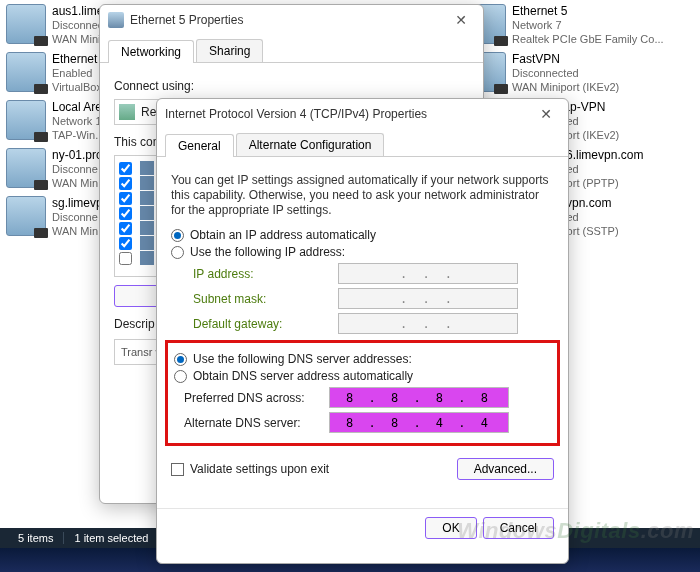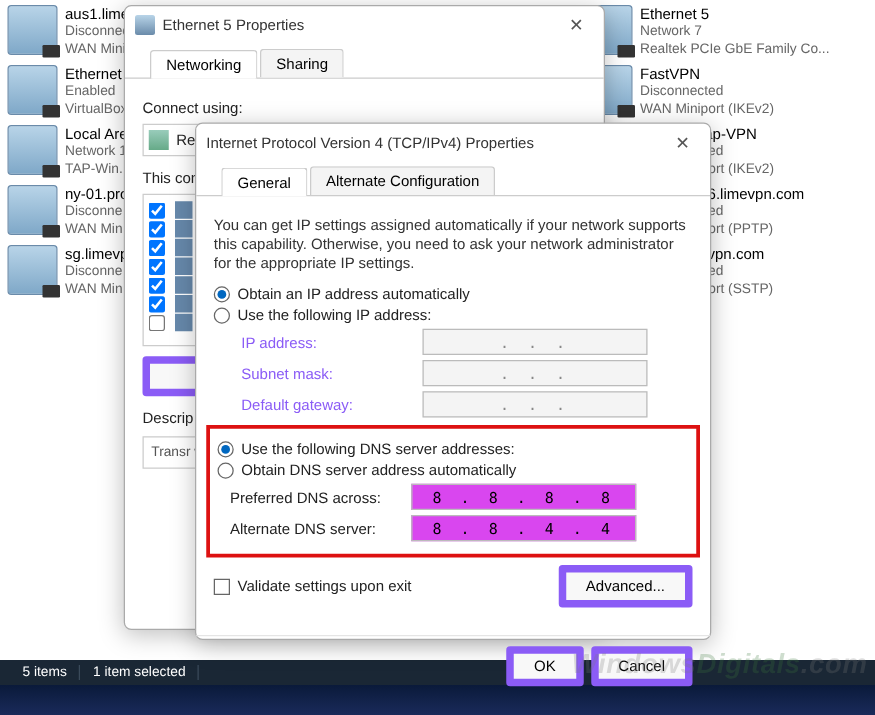--- a/index.html
+++ b/index.html
@@ -20,53 +20,53 @@
   .statusbar div { padding: 0 10px; border-right:1px solid #3a4a5a;}
   .taskbar { position:absolute; bottom:0; left:0; right:0; height:24px; background:linear-gradient(#0a1a3a,#1a2a5a); }
   
   
   .dlg { position: absolute; background: #fff; border: 1px solid #aaa; box-shadow: 0 4px 20px rgba(0,0,0,.25); border-radius: 6px; }
   .titlebar { height: 30px; display: flex; align-items: center; padding: 0 8px; font-size: 12px; color: #333; }
   .titlebar .ico { width: 16px; height: 16px; background: linear-gradient(#b8d4e8,#6a8baa); border-radius: 2px; margin-right: 6px; }
   .titlebar .close { margin-left: auto; width: 28px; height: 20px; display:flex; align-items:center; justify-content:center; color:#555; font-size:14px; }
   
   
-  .tabs { display: flex; border-bottom: 1px solid #ccc; padding: 0 20px; margin-top: 4px; }
+  .tabs { display: flex; border-bottom: 1px solid #ccc; padding: 0 8px; margin-top: 4px; }
   .tab { padding: 4px 12px; border: 1px solid #ccc; border-bottom: none; background: #f4f4f4; border-radius: 3px 3px 0 0; margin-right: 2px; font-size: 12px; }
   .tab.active { background: #fff; position: relative; top: 1px; }
   
   .dlg-body { padding: 10px 14px; font-size: 12px; color: #222; }
   
   
   .eth5 { left: 99px; top: 4px; width: 385px; height: 500px; z-index: 5; }
   .connect-using { margin: 6px 0; }
   .connect-box { border:1px solid #ccc; padding:4px; display:flex; align-items:center; }
   .connect-box .ni { width:16px;height:16px;background:linear-gradient(#9cb,#6a8);margin-right:6px;}
   .chklist { border:1px solid #ccc; height:122px; padding:4px; overflow:hidden; margin-top:6px;}
   .chklist label { display:flex; align-items:center; font-size:11px; margin:1px 0;}
   .chklist input { margin:0 4px 0 0; }
   .chklist .ni{width:14px;height:14px;background:#68a;margin:0 4px;}
   .descbox{border:1px solid #ccc;padding:6px;margin-top:8px;color:#555;font-size:11px;}
   
   
-  .ipv4 { left: 156px; top: 98px; width: 413px; height: 414px; z-index: 10; }
+  .ipv4 { left: 156px; top: 98px; width: 413px; height: 466px; z-index: 10; }
   .info-text { color: #333; margin: 6px 0 10px; line-height: 15px; }
   .radio-row { display: flex; align-items: center; margin: 3px 0; }
   .radio { width: 13px; height: 13px; border: 1px solid #666; border-radius: 50%; margin-right: 6px; display:flex; align-items:center; justify-content:center; flex-shrink:0;}
   .radio.sel::after { content:""; width:7px; height:7px; background:#0067c0; border-radius:50%; }
   .field-grid { margin: 4px 0 4px 22px; }
   .field-row { display: flex; align-items: center; margin: 4px 0; }
-  .field-row label { width: 145px; color: #8b5cf6; }
+  .field-row label { width: 145px; color: #4d7c0f; }
   .ip-input { width: 180px; height: 21px; border: 1px solid #bbb; background:#f4f4f4; display:flex; align-items:center; justify-content:space-around; font-family: monospace; letter-spacing: 4px; color:#888;}
   .ip-input.on { background:#d946ef; color:#000; }
   .highlight-box { border: 3px solid #d11; margin: 6px -6px; padding: 6px 6px; }
   .highlight-box .field-row label{color:#222;}
   .chk-row{display:flex;align-items:center;margin:10px 0;}
   .chkbox{width:13px;height:13px;border:1px solid #666;margin-right:6px;flex-shrink:0;}
-  .btn { border:6px solid #8b5cf6; background:#f8f8f8; padding:3px 16px; border-radius:3px; font-size:12px;}
+  .btn { border:1px solid #8b5cf6; background:#f8f8f8; padding:3px 16px; border-radius:3px; font-size:12px;}
   .btn-row { display:flex; justify-content:flex-end; gap:6px; padding:8px 14px; border-top:1px solid #e5e5e5; margin-top: 12px;}
   
   .watermark{position:absolute;right:6px;bottom:28px;font-size:22px;font-weight:700;font-style:italic;color:rgba(120,120,120,.25);z-index:20;letter-spacing:.5px;}
   .watermark .d{color:rgba(60,120,60,.25);}
 </style>
 </head>
 <body>
 
 <div class="desktop">
   <div class="conn-grid" id="conn-grid">
@@ -276,21 +276,21 @@
           <label>Preferred DNS across:</label>
           <div class="ip-input on">8 . 8 . 8 . 8</div>
         </div>
         <div class="field-row">
           <label>Alternate DNS server:</label>
           <div class="ip-input on">8 . 8 . 4 . 4</div>
         </div>
       </div>
     </div>
 
-    <div style="display:flex;justify-content:space-between;">
+    <div style="display:flex;align-items:center;justify-content:space-between;">
       <div class="chk-row">
         <span class="chkbox"></span>
         <span>Validate settings upon exit</span>
       </div>
       <button class="btn">Advanced...</button>
     </div>
   </div>
   <div class="btn-row">
     <button class="btn">OK</button>
     <button class="btn">Cancel</button>

